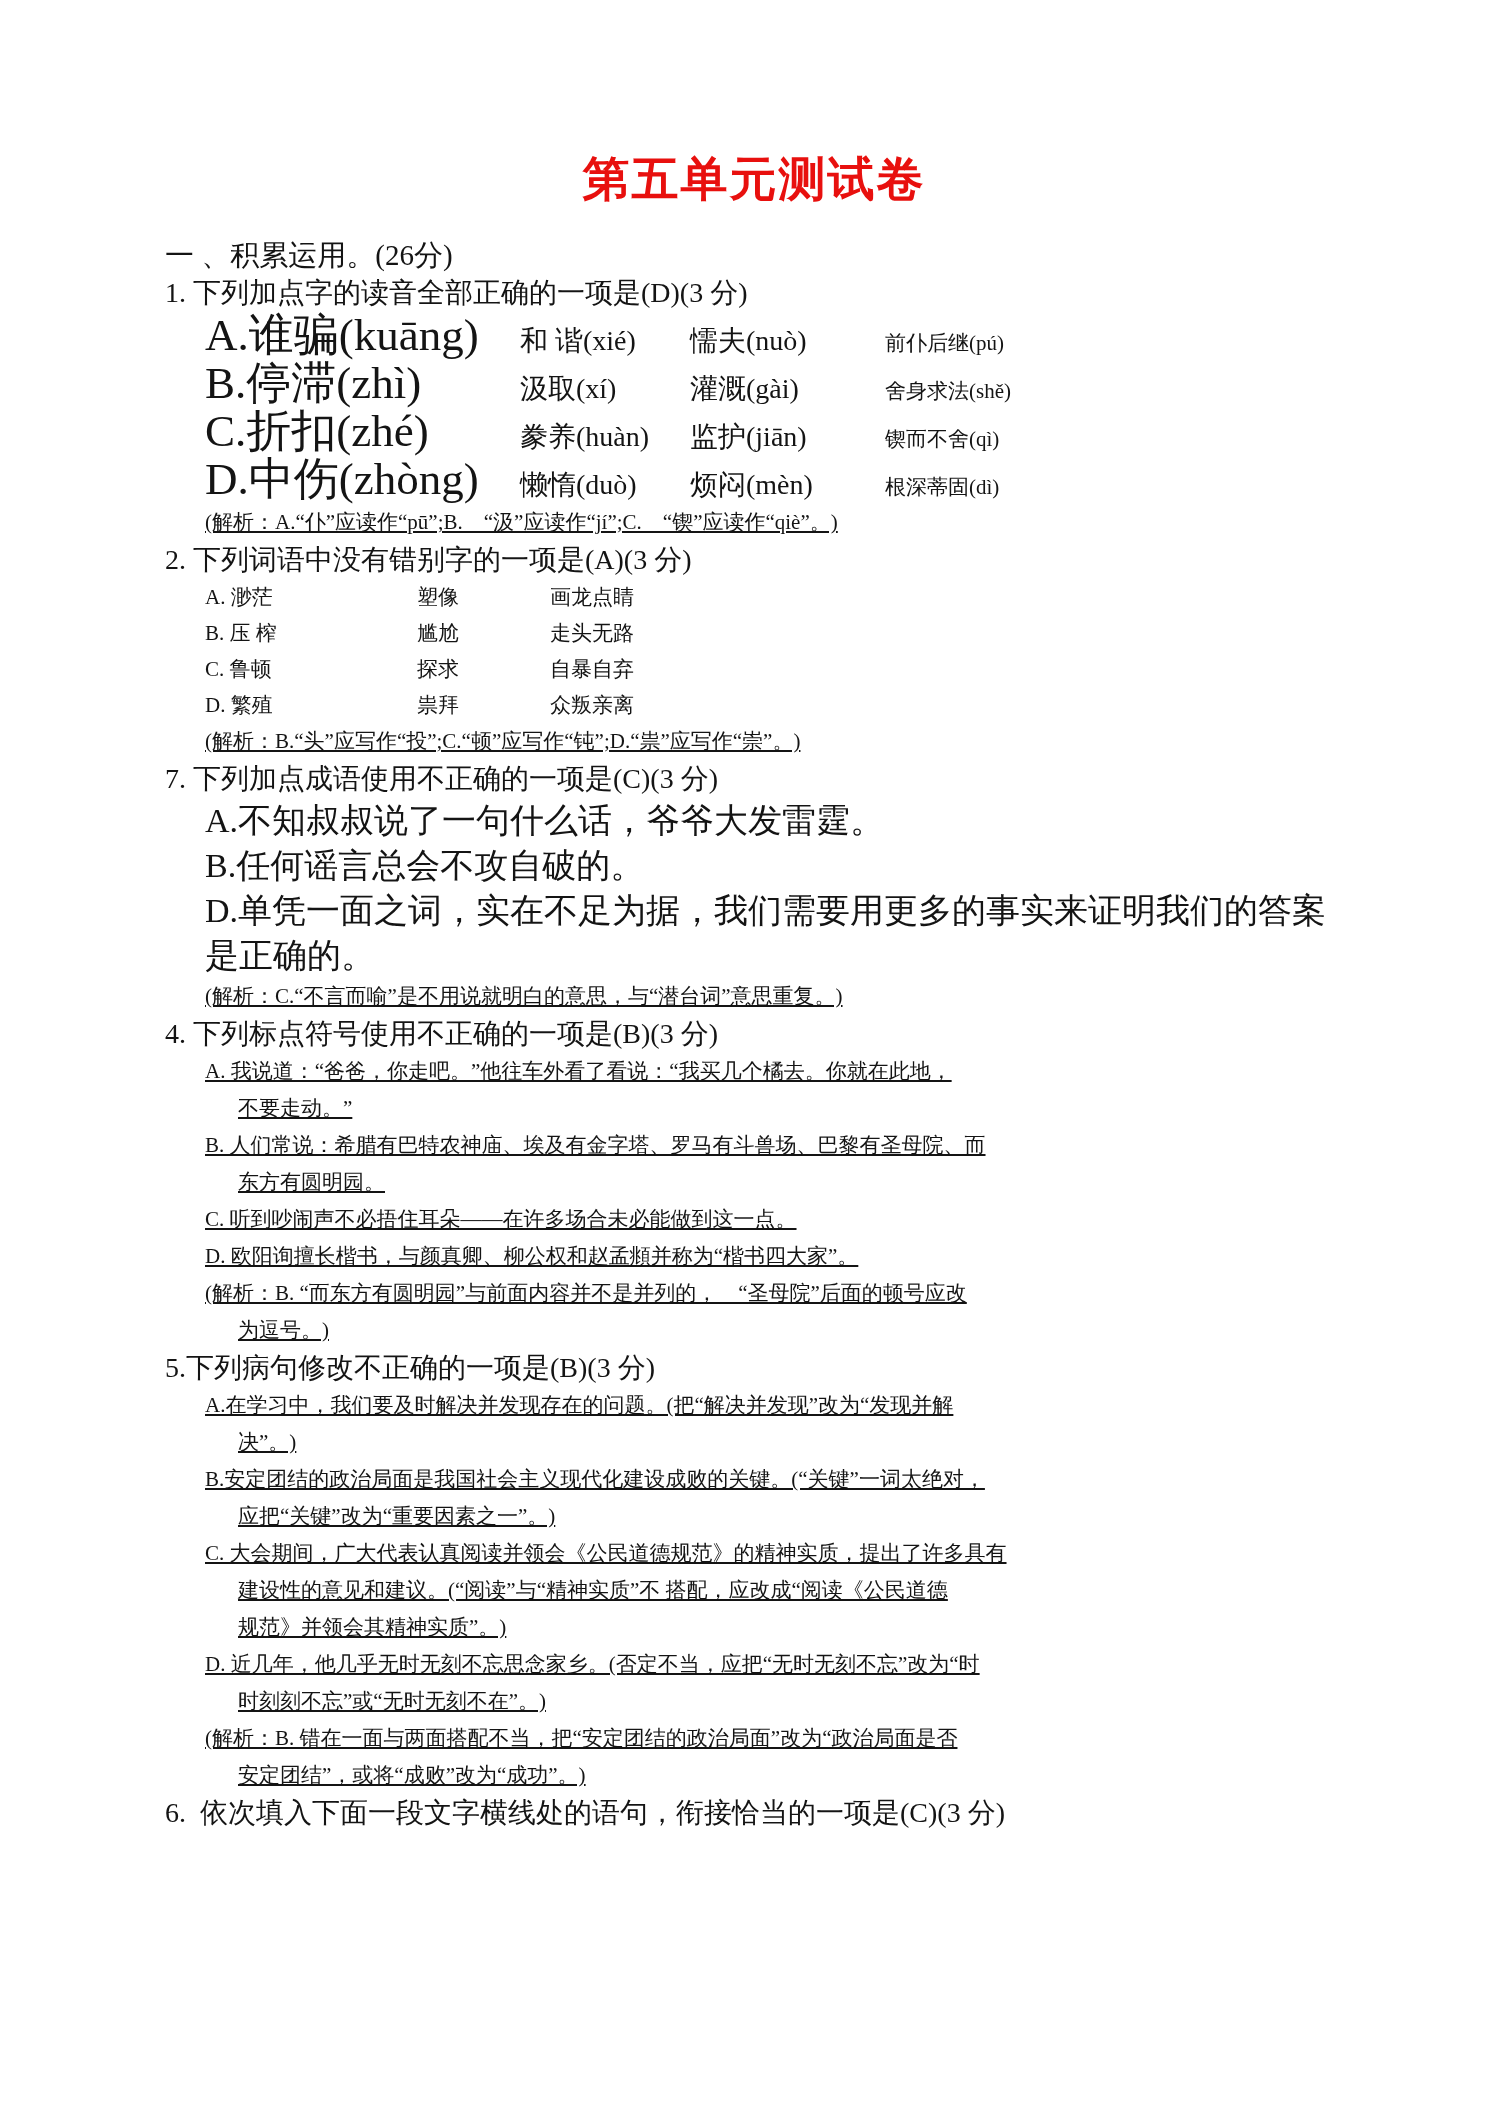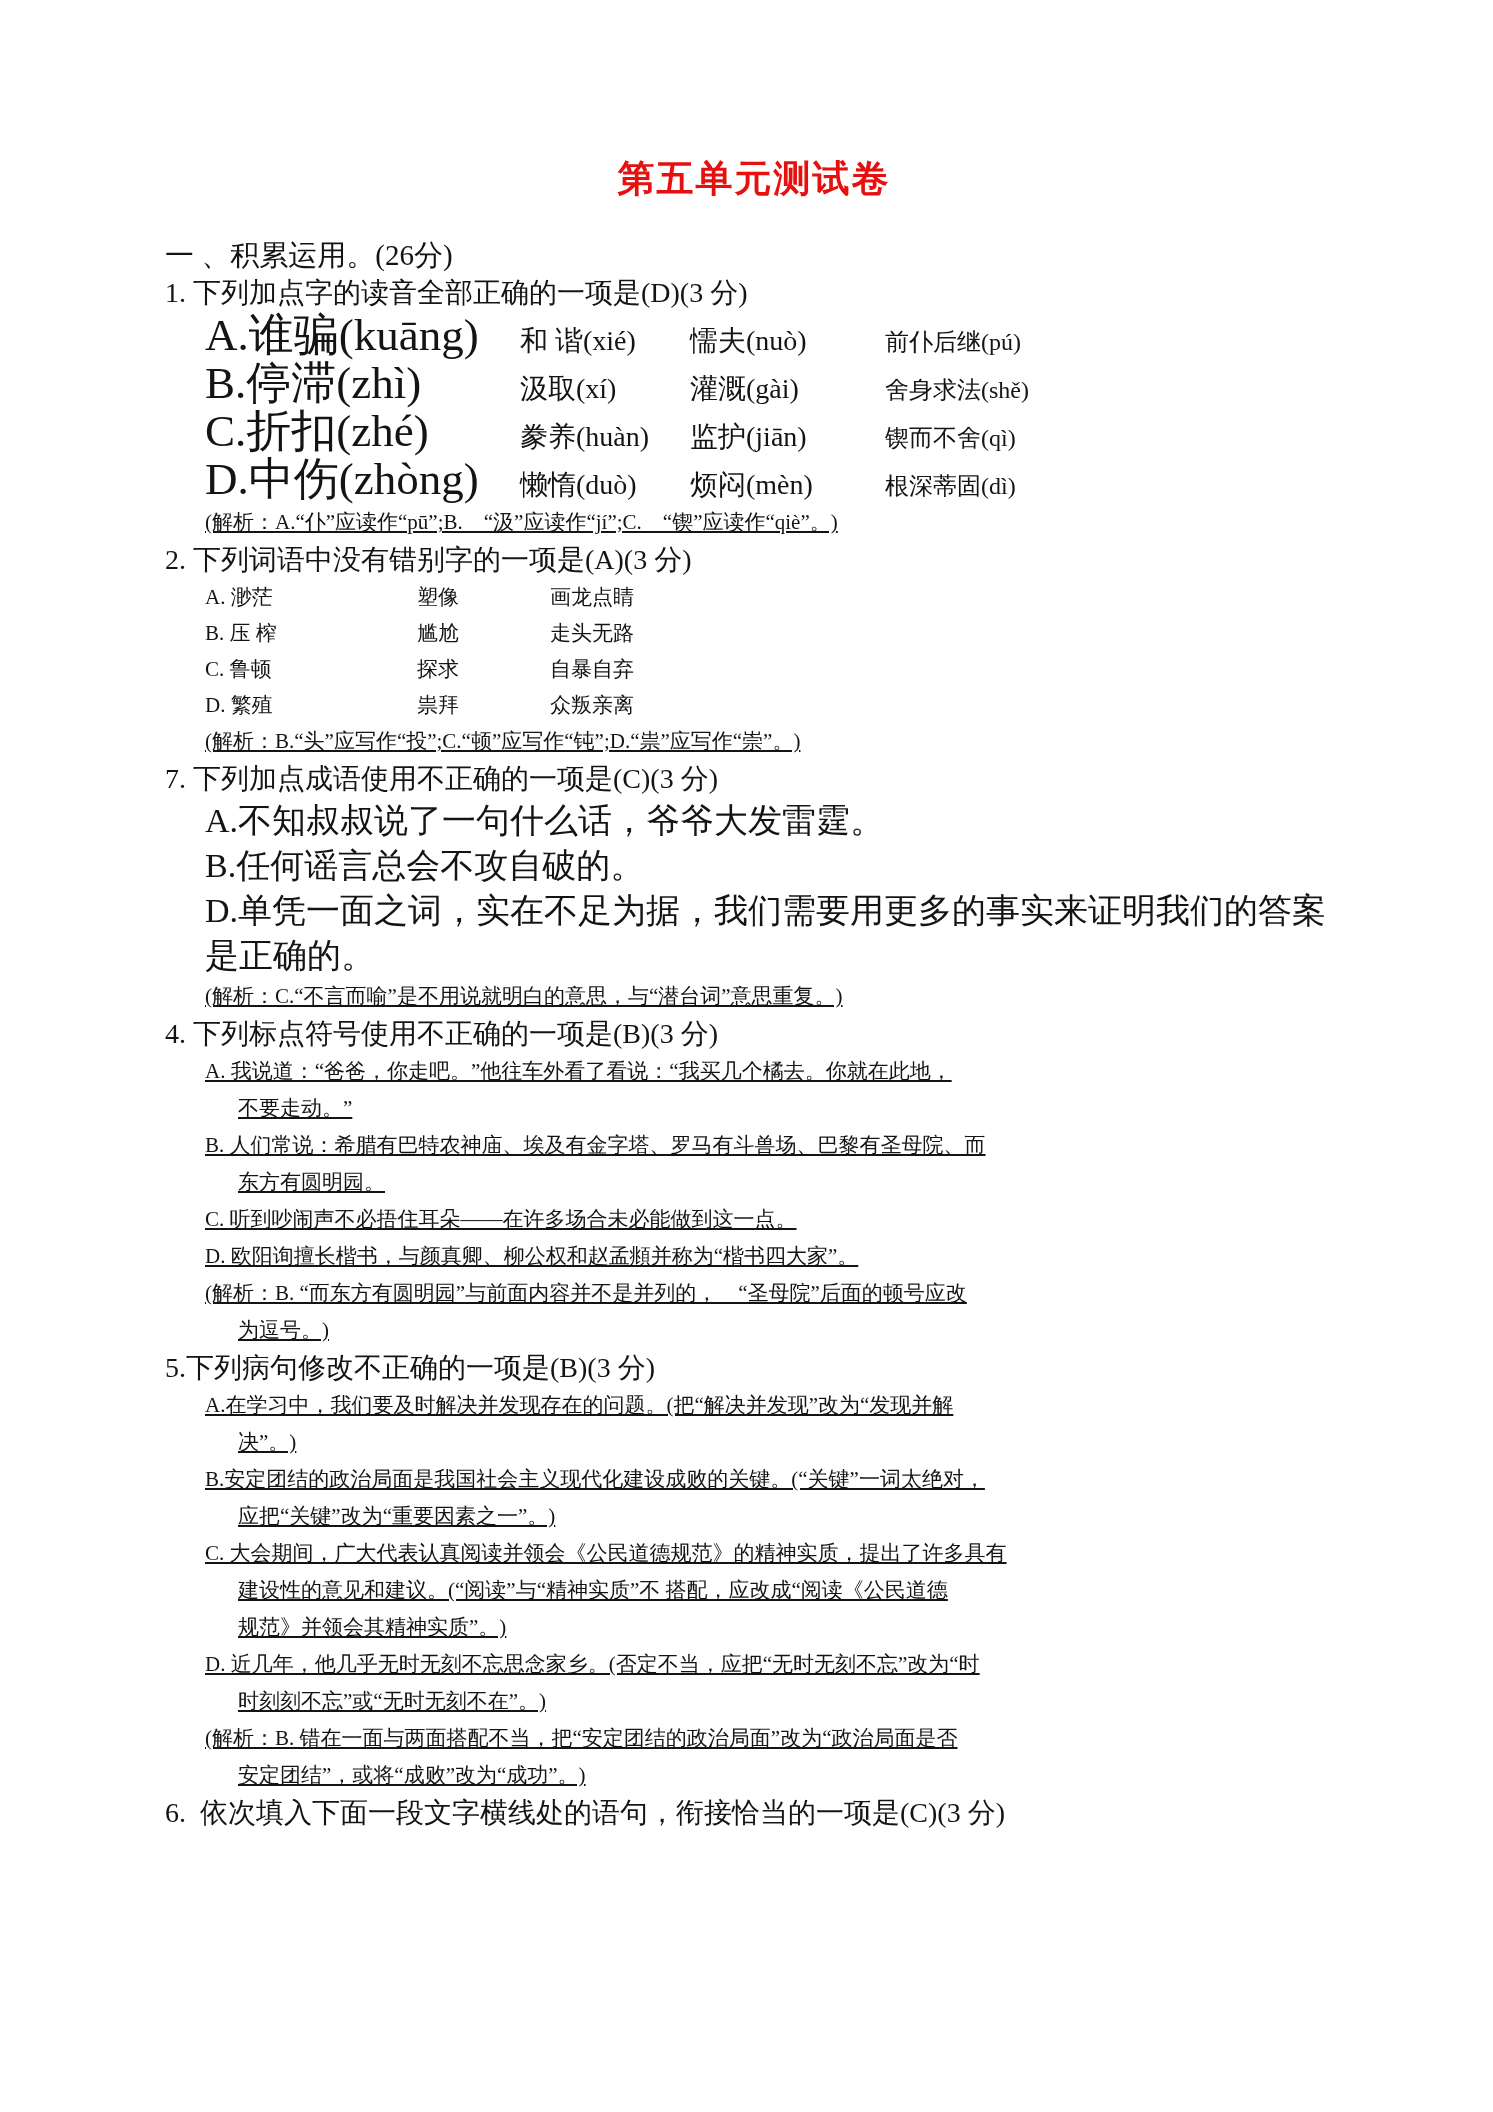--- a/index.html
+++ b/index.html
@@ -1,31 +1,31 @@
 <!DOCTYPE html>
 <html><head>
 <meta charset="utf-8">
 <style>
   html,body{margin:0;padding:0;background:#ffffff;}
   .page{position:relative;width:1493px;height:2112px;background:#ffffff;overflow:hidden;
         color:#141414;font-family:"Liberation Serif","DejaVu Serif",serif;}
   .content{padding:158px 150px 0 165px;}
-  .title{text-align:center;color:#e8100e;font-weight:bold;font-size:37px;line-height:42px;
+  .title{text-align:center;color:#e8100e;font-weight:bold;font-size:47px;line-height:42px;
          margin-bottom:36px;letter-spacing:2px;}
   .sec{font-size:29px;line-height:38px;white-space:pre-wrap;}
   .stem{font-size:28px;line-height:38px;white-space:pre-wrap;}
   .line{font-size:21px;line-height:37px;white-space:pre-wrap;text-decoration:underline;}
   .ind1{padding-left:40px;}
   .ind2{padding-left:73px;}
   .big{font-size:34px;line-height:45px;white-space:pre-wrap;}
   .q1row{display:flex;align-items:baseline;padding-left:40px;}
   .q1row .c1{font-size:45px;line-height:46px;width:315px;white-space:pre-wrap;}
   .q1row .c2{font-size:28px;width:170px;white-space:pre-wrap;}
   .q1row .c3{font-size:28px;width:195px;white-space:pre-wrap;}
-  .q1row .c4{font-size:24px;white-space:pre-wrap;}
+  .q1row .c4{font-size:21px;white-space:pre-wrap;}
   .q2row{display:flex;align-items:baseline;padding-left:40px;font-size:21px;line-height:36px;}
   .q2row .c1{width:212px;white-space:pre-wrap;}
   .q2row .c2{width:133px;white-space:pre-wrap;}
   .q2row .c3{white-space:pre-wrap;}
 </style>
 </head>
 <body>
 
 <div class="page">
   <div class="content">

